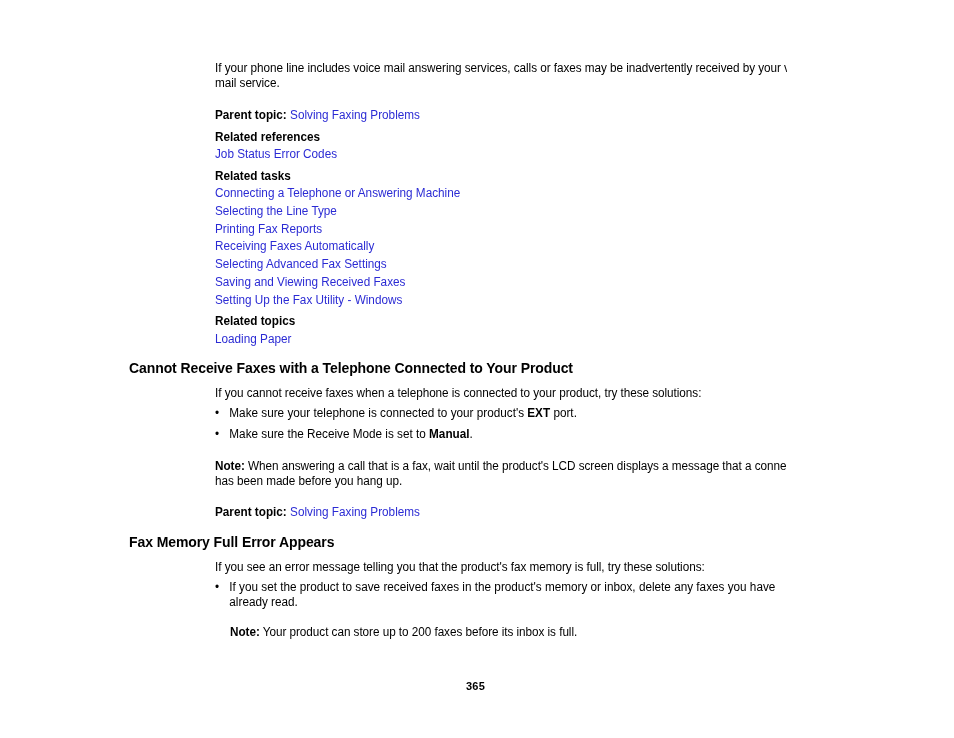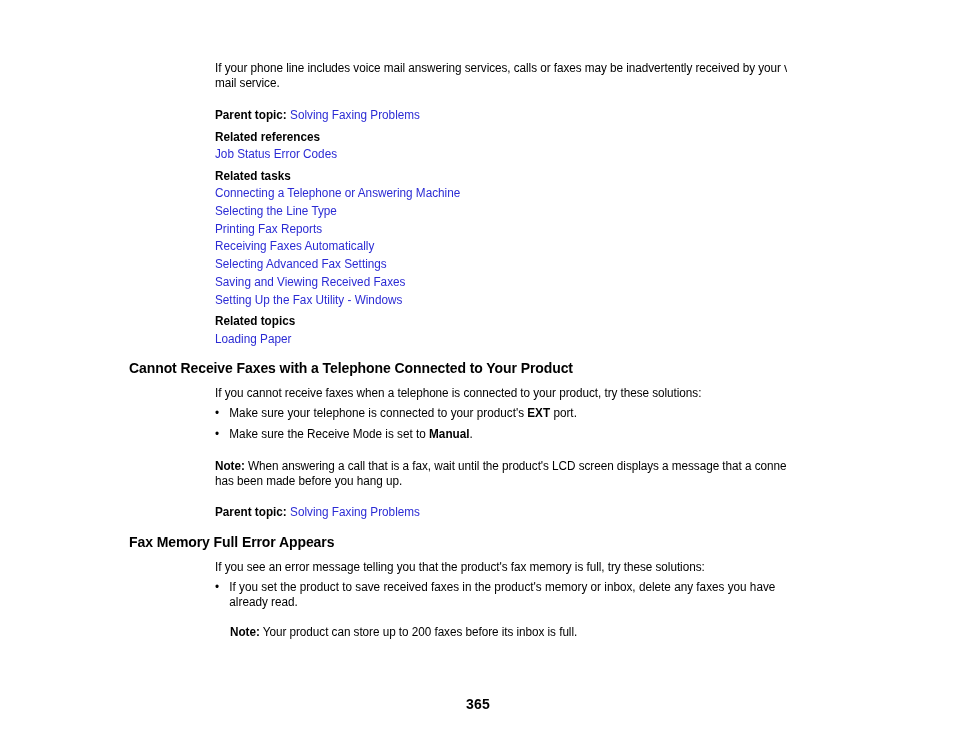--- a/index.html
+++ b/index.html
@@ -103,25 +103,24 @@
     font-size: 12.3px;
     line-height: 15.4px;
   }
   .bullet-text {
     display: block;
     margin-left: 15px;
   }
 
   .page-num {
     position: absolute;
-    font-size: 14px;
+    font-size: 11px;
     font-weight: bold;
     color: #000000;
     letter-spacing: 0.2px;
-    margin-top: 16px;
   }
 
   b, strong { font-weight: bold; }
 </style>
 </head>
 <body>
 
 <div class="page">
 
   <div class="body-text" style="left:215px; top:61px; width:625px;">If your phone line includes voice mail answering services, calls or faxes may be inadvertently received by your voice mail service.</div>

